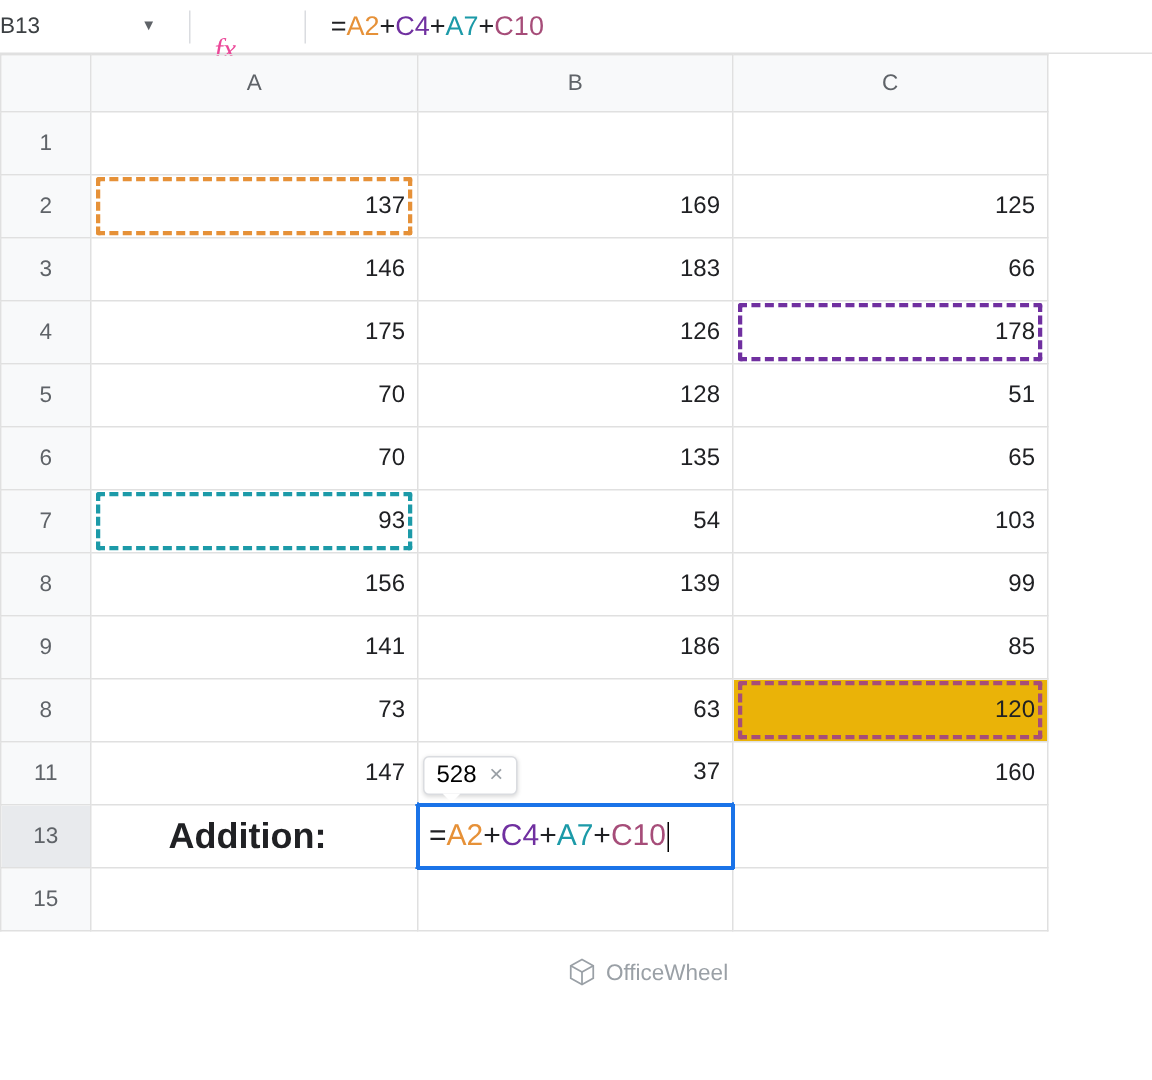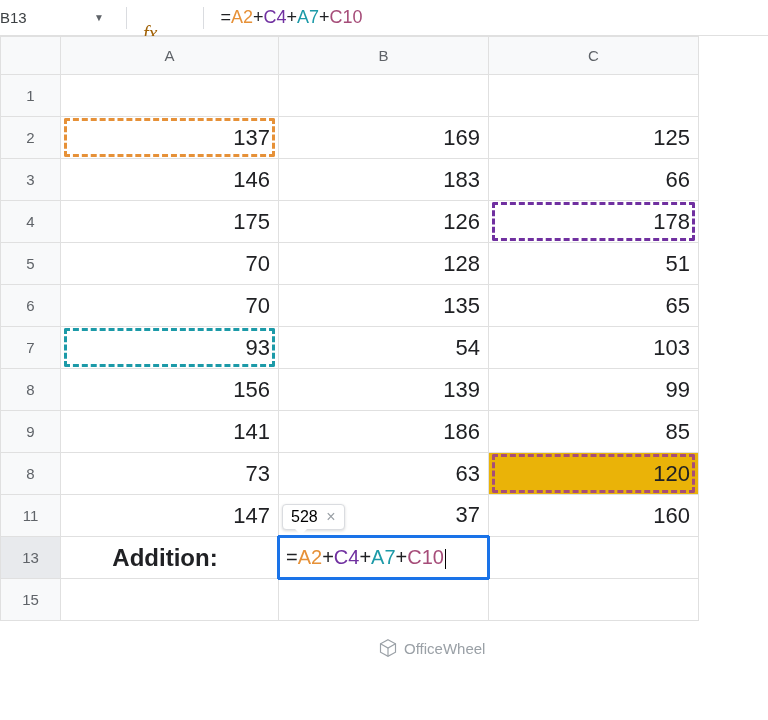--- a/index.html
+++ b/index.html
@@ -35,21 +35,21 @@
   .fx-divider {
     width: 1px;
     height: 22px;
     background: #dadce0;
     margin: 0 16px;
   }
   .fx-label {
     font-family: 'Times New Roman', serif;
     font-style: italic;
     font-size: 20px;
-    color: #a16207;
+    color: #ec4899;
     margin-right: 30px;
     margin-top: 32px;
   }
   .formula-text {
     font-size: 18px;
     font-family: Arial, sans-serif;
     color: #202124;
   }
   .formula-text .eq { color: #202124; }
   .formula-text .ref1 { color: #E69138; }
@@ -95,21 +95,21 @@
     color: #5f6368;
     text-align: center;
   }
   .colA { width: 218px; }
   .colB { width: 210px; }
   .colC { width: 210px; }
   .data-row { height: 42px; }
   .cell {
     text-align: right;
     padding-right: 8px;
-    font-size: 22px;
+    font-size: 16px;
   }
   .label-cell {
     text-align: center;
     padding-right: 8px;
     font-size: 24px;
     font-weight: bold;
   }
   .row13 .row-head { background: #e8eaed; }
 
   

